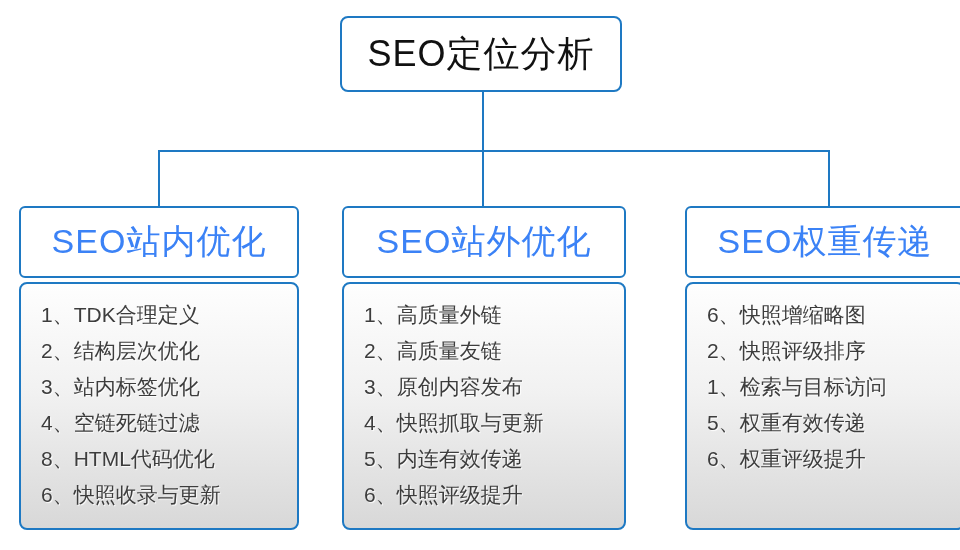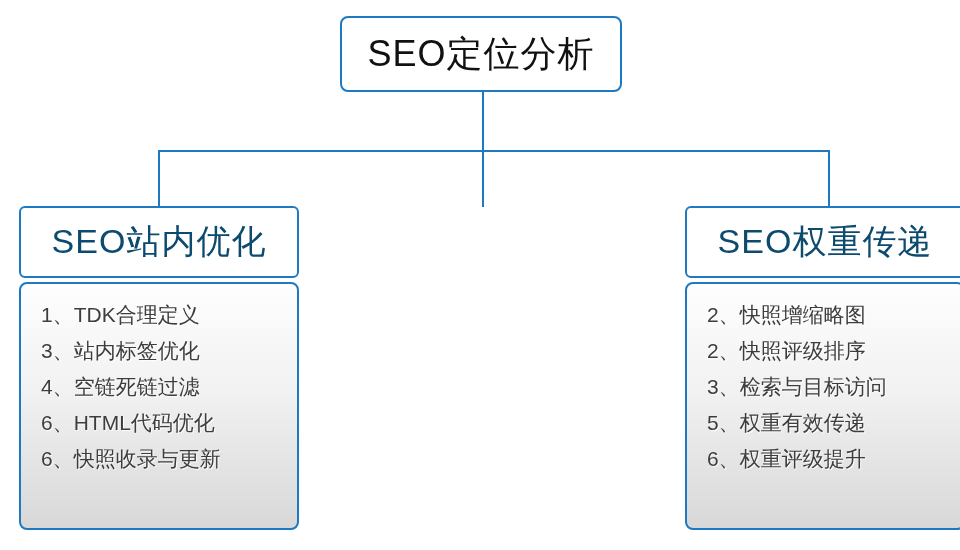--- a/index.html
+++ b/index.html
@@ -56,21 +56,21 @@
   .header-box {
     box-sizing: border-box;
     height: 72px;
     background: #ffffff;
     border: 2px solid #1e79c3;
     border-radius: 6px;
     display: flex;
     align-items: center;
     justify-content: center;
     font-size: 34px;
-    color: #0c4a6e;
+    color: #3b82f6;
     letter-spacing: 1px;
     white-space: nowrap;
   }
   .list-box {
     box-sizing: border-box;
     margin-top: 4px;
     height: 248px;
     border: 2px solid #1e79c3;
     border-radius: 8px;
     background: linear-gradient(180deg, #fefefe 0%, #f1f1f1 45%, #d8d8d8 100%);
@@ -98,34 +98,48 @@
   <div class="root-box">
     <span>SEO定位分析</span>
   </div>
 
   <div class="column col-0">
     <div class="header-box">
       <span>SEO站内优化</span>
     </div>
     <div class="list-box">
       <div class="item">1、TDK合理定义</div>
+      <div class="item">2、结构层次优化</div>
       <div class="item">3、站内标签优化</div>
       <div class="item">4、空链死链过滤</div>
-      <div class="item">6、HTML代码优化</div>
+      <div class="item">8、HTML代码优化</div>
       <div class="item">6、快照收录与更新</div>
     </div>
   </div>
 
+  <div class="column col-1">
+    <div class="header-box">
+      <span>SEO站外优化</span>
+    </div>
+    <div class="list-box">
+      <div class="item">1、高质量外链</div>
+      <div class="item">2、高质量友链</div>
+      <div class="item">3、原创内容发布</div>
+      <div class="item">4、快照抓取与更新</div>
+      <div class="item">5、内连有效传递</div>
+      <div class="item">6、快照评级提升</div>
+    </div>
+  </div>
 
   <div class="column col-2">
     <div class="header-box">
       <span>SEO权重传递</span>
     </div>
     <div class="list-box">
-      <div class="item">2、快照增缩略图</div>
+      <div class="item">6、快照增缩略图</div>
       <div class="item">2、快照评级排序</div>
-      <div class="item">3、检索与目标访问</div>
+      <div class="item">1、检索与目标访问</div>
       <div class="item">5、权重有效传递</div>
       <div class="item">6、权重评级提升</div>
     </div>
   </div>
 
 </div>
 
 </body></html>

